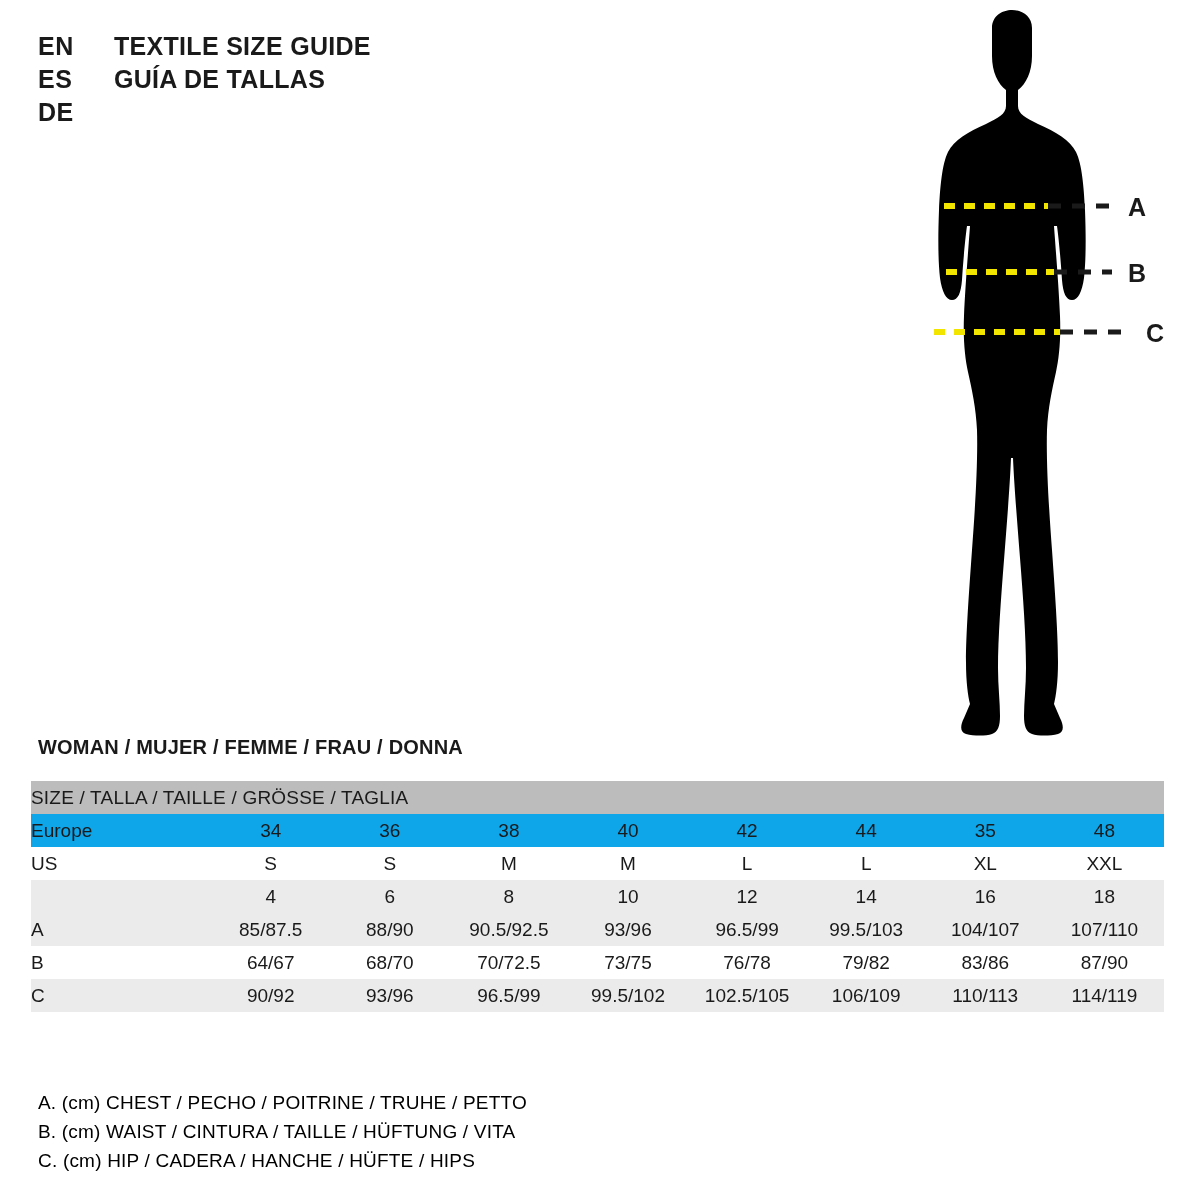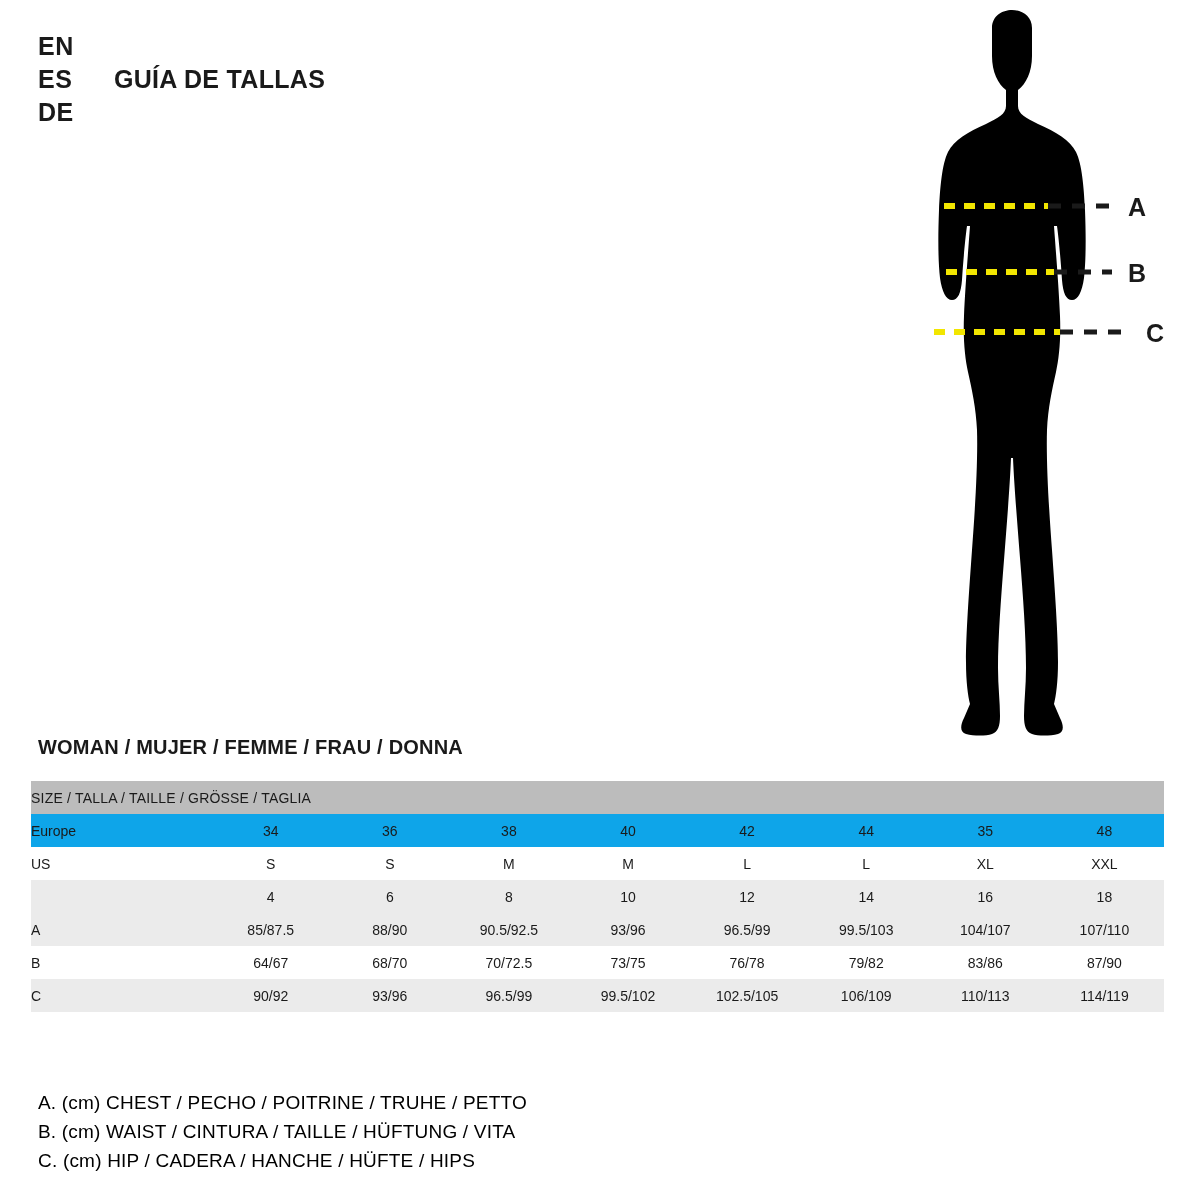--- a/index.html
+++ b/index.html
@@ -71,21 +71,21 @@
     color: #1a1a1a;
   }
 
   
   #size-table {
     position: absolute;
     left: 31px;
     top: 781px;
     width: 1133px;
     border-collapse: collapse;
-    font-size: 14px;
+    font-size: 19px;
     color: #1a1a1a;
   }
   #size-table td, #size-table th {
     padding: 0;
     height: 33px;
     font-weight: normal;
     vertical-align: middle;
   }
   #size-table .row-head {
     background: #0ea5e9;
@@ -128,20 +128,21 @@
     color: #000000;
     white-space: nowrap;
   }
 </style>
 </head>
 <body>
 
 <div id="lang-block">
   <div class="lang-row">
     <div class="lang-code">EN</div>
+    <div class="lang-text">TEXTILE SIZE GUIDE</div>
   </div>
   <div class="lang-row">
     <div class="lang-code">ES</div>
     <div class="lang-text">GUÍA DE TALLAS</div>
   </div>
   <div class="lang-row">
     <div class="lang-code">DE</div>
   </div>
 </div>
 

